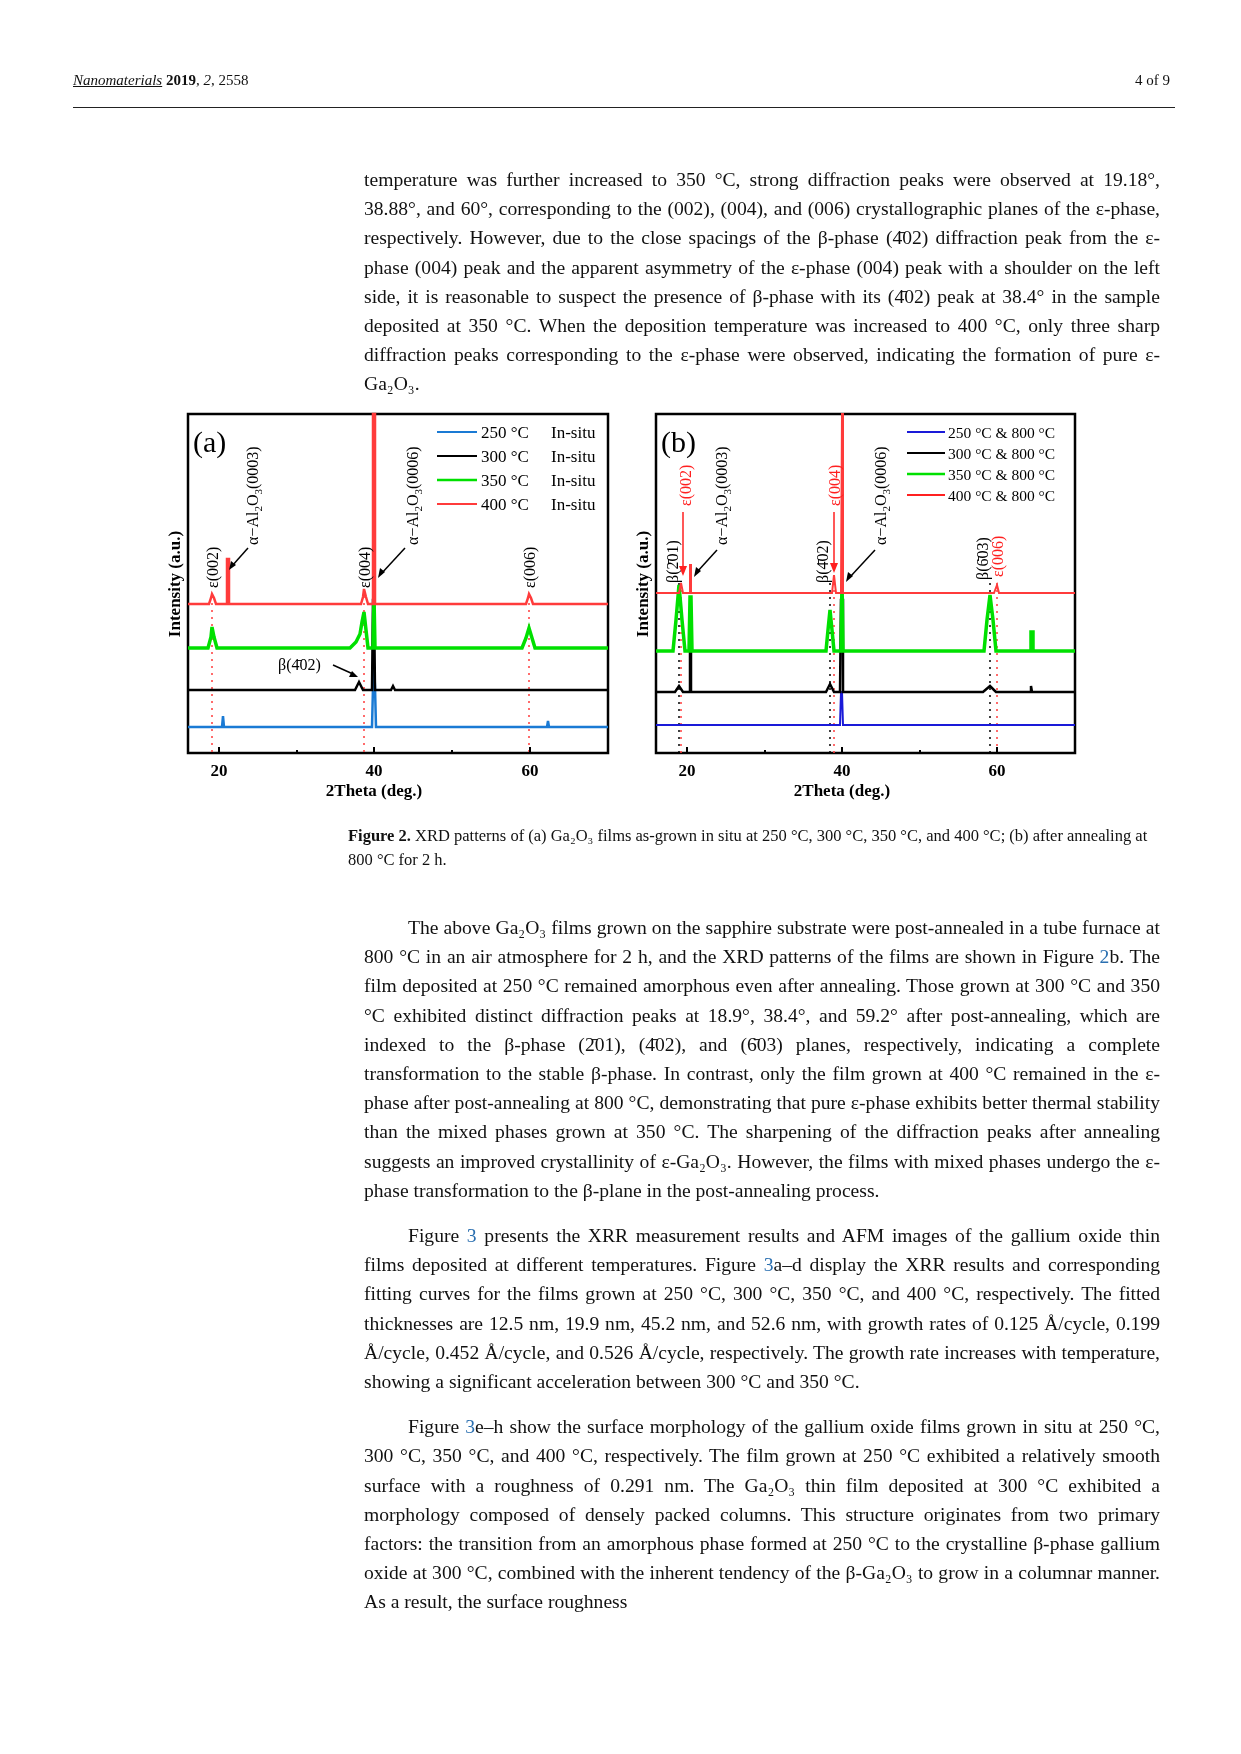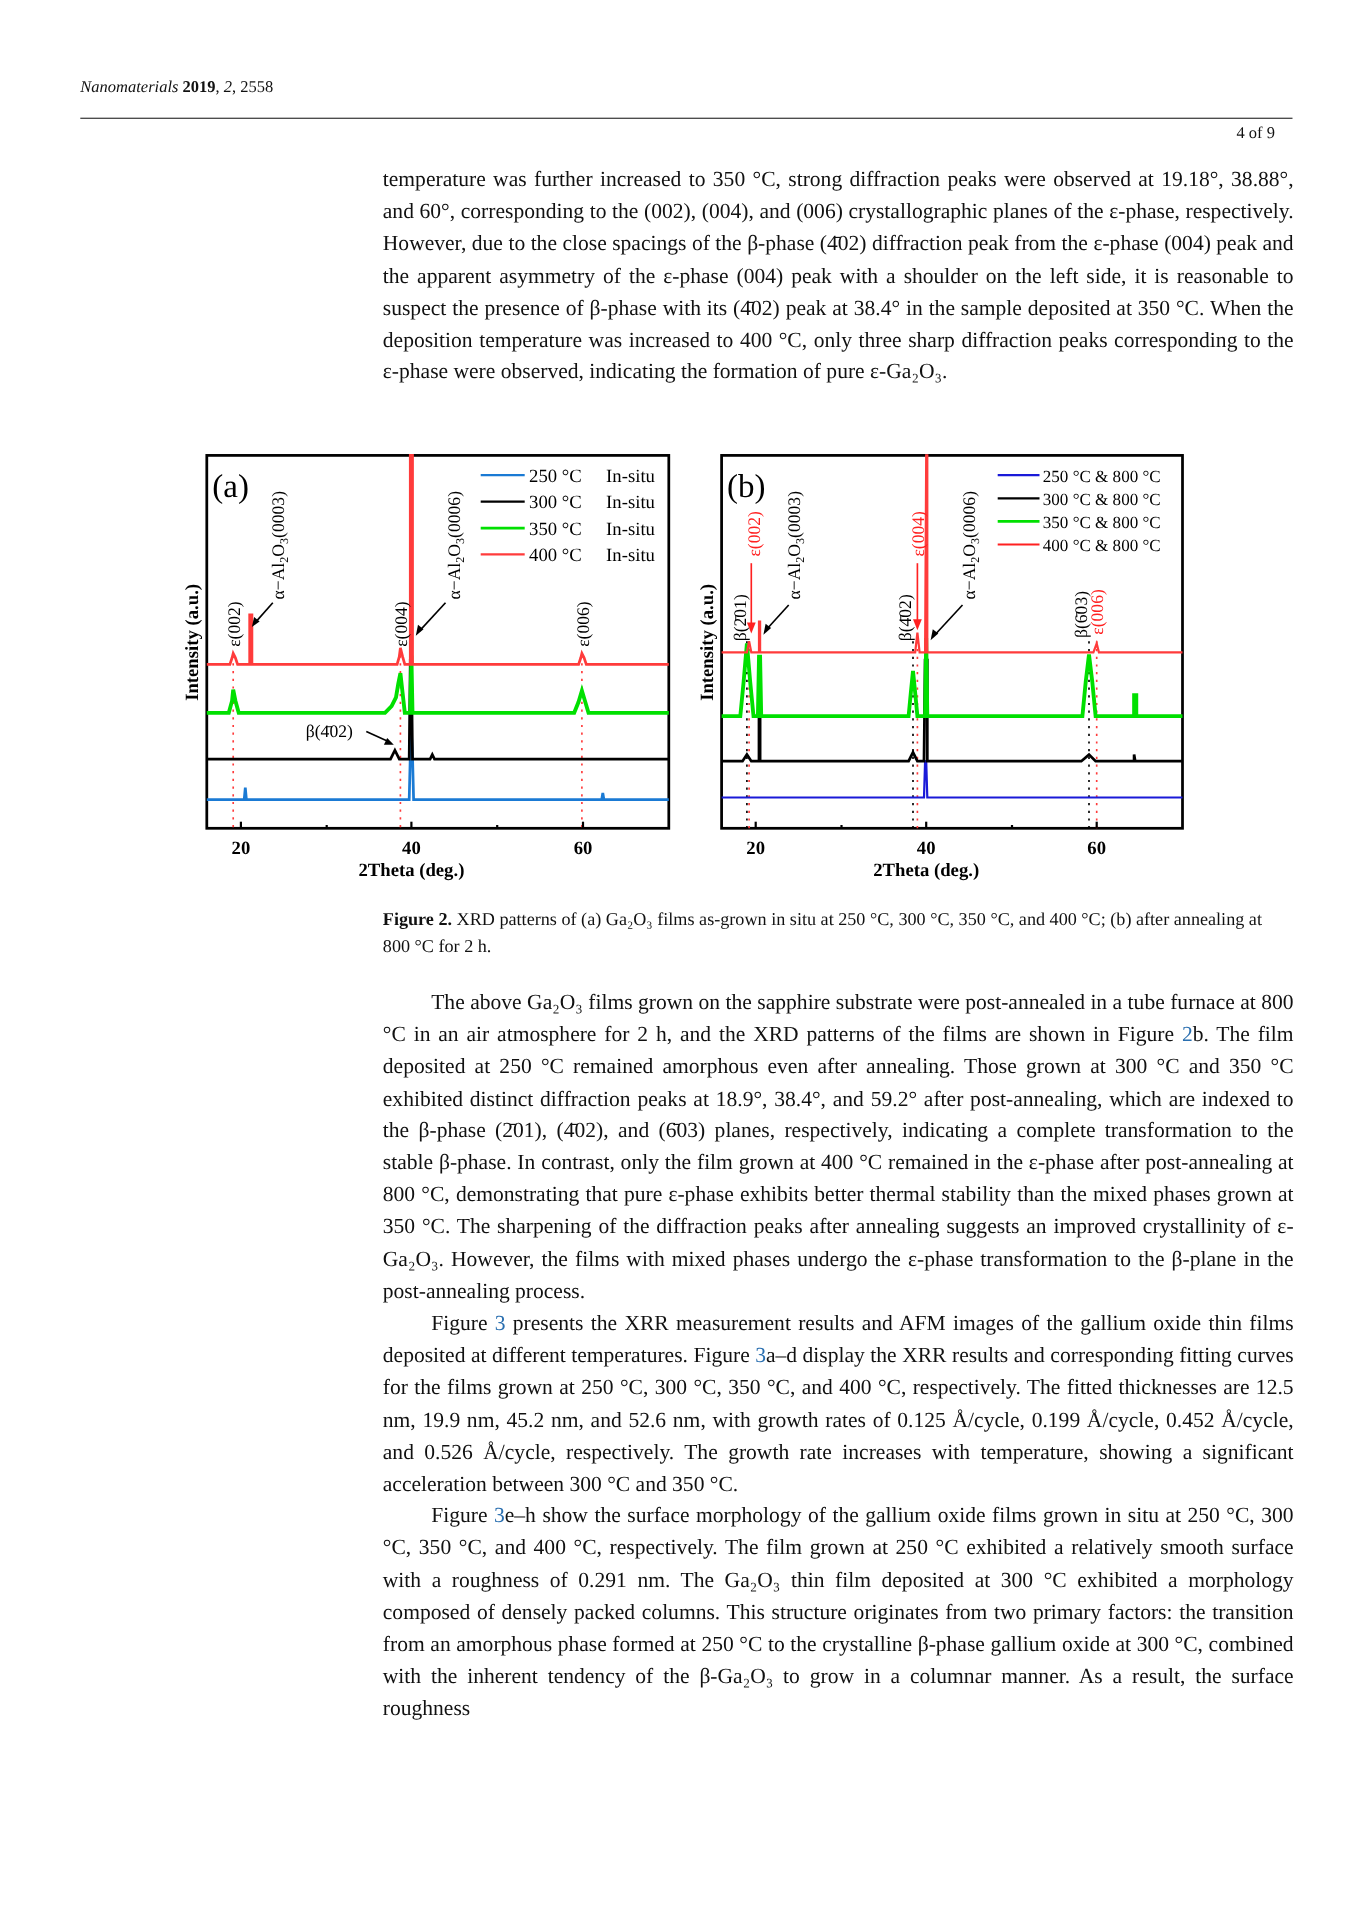--- a/index.html
+++ b/index.html
@@ -1,22 +1,22 @@
 <!DOCTYPE html>
 <html><head>
 <meta charset="utf-8">
 <style>
   html,body{margin:0;padding:0;background:#fff;}
   body{width:1241px;height:1754px;position:relative;overflow:hidden;font-family:"Liberation Serif","DejaVu Serif",serif;color:#111;}
   .hdr{position:absolute;left:73px;top:72px;width:1102px;font-size:15px;}
-  .hdr .journal{font-style:italic;}
-  .hdr .pg{position:absolute;right:16px;top:0;margin-top:41px;}
+  .hdr .journal{font-style:italic;text-decoration:underline;}
+  .hdr .pg{position:absolute;right:5px;top:0;}
   .rule{position:absolute;left:73px;top:107px;width:1102px;height:1px;background:#222;}
   .text-block{position:absolute;left:348px;width:828px;font-size:19.6px;line-height:29.2px;text-align:justify;}
-  .text-block p{margin:0;}
+  .text-block p{margin:16px;}
   .indent{text-indent:44px;}
   .ref{color:#2a6fb0;}
   .fig{position:absolute;left:160px;top:400px;width:940px;height:410px;}
   .caption{position:absolute;left:348px;top:824px;width:828px;font-size:16.5px;line-height:24px;}
   .caption b{font-weight:bold;}
   svg text{font-family:"Liberation Serif",serif;}
 </style>
 </head>
 <body>
 

